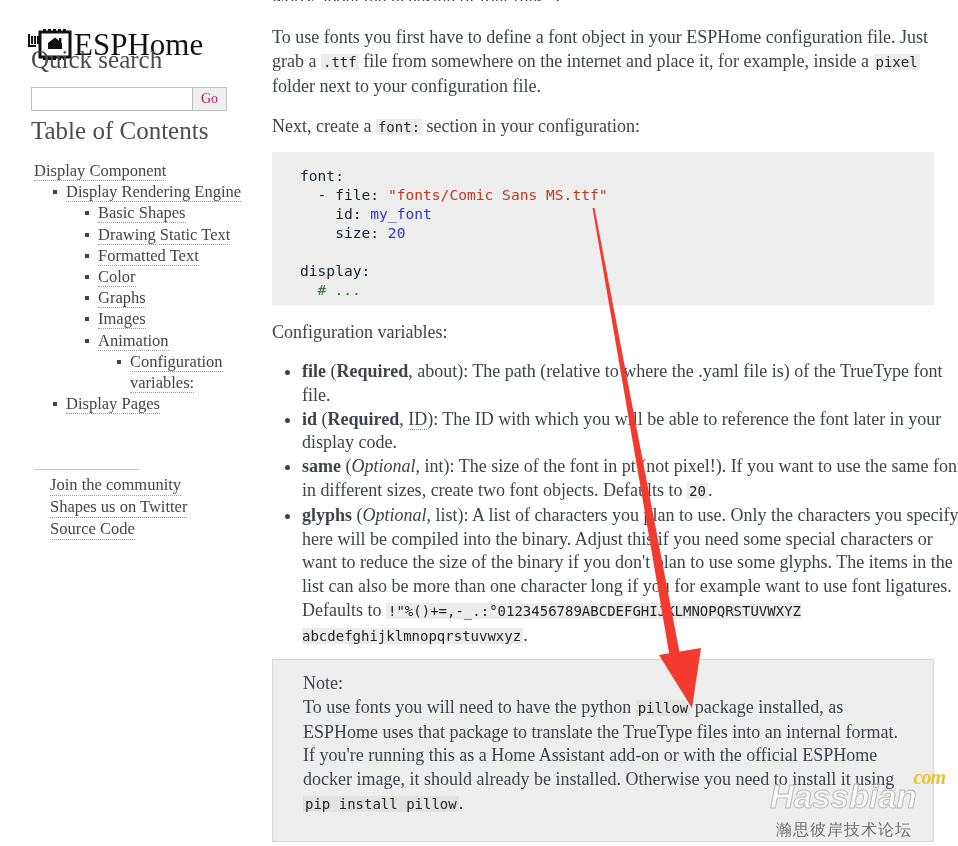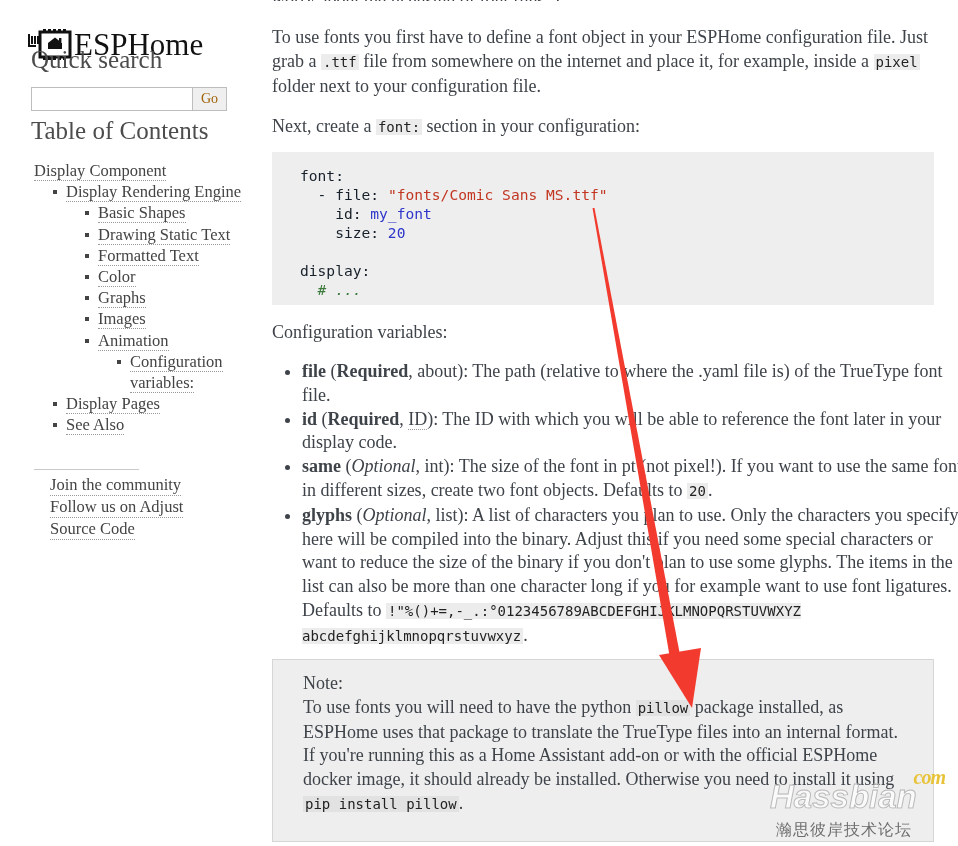--- a/index.html
+++ b/index.html
@@ -85,21 +85,21 @@
   }
   .search-go {
     width: 34px;
     height: 24px;
     box-sizing: border-box;
     border: 1px solid #bdbdbd;
     border-left: none;
     background: #efefef;
     font-family: "Liberation Serif", "DejaVu Serif", serif;
     font-size: 14px;
-    color: #a16207;
+    color: #be185d;
     cursor: pointer;
     line-height: 20px;
   }
 
   .toc {
     position: absolute;
     left: 0;
     top: 160px;
     width: 262px;
   }
@@ -427,33 +427,30 @@
                     <li class="bulleted">
                       <a class="toclink" href="#">Configuration variables:</a>
                     </li>
                   </ul>
                 </li>
               </ul>
             </li>
             <li class="bulleted">
               <a class="toclink" href="#">Display Pages</a>
             </li>
-            <li class="bulleted">
-              <a class="toclink" href="#">See Also</a>
-            </li>
           </ul>
         </li>
       </ul>
     </nav>
 
     <hr class="hr-side">
 
     <div class="side-links">
       <a href="#">Join the community</a>
-      <a href="#">Follow us on Adjust</a>
+      <a href="#">Shapes us on Twitter</a>
       <a href="#">Source Code</a>
     </div>
   </div>
 
   <div class="main">
 
     <p class="p-cut">
       <span>worry about the licensing of font files :)</span>
     </p>
 

